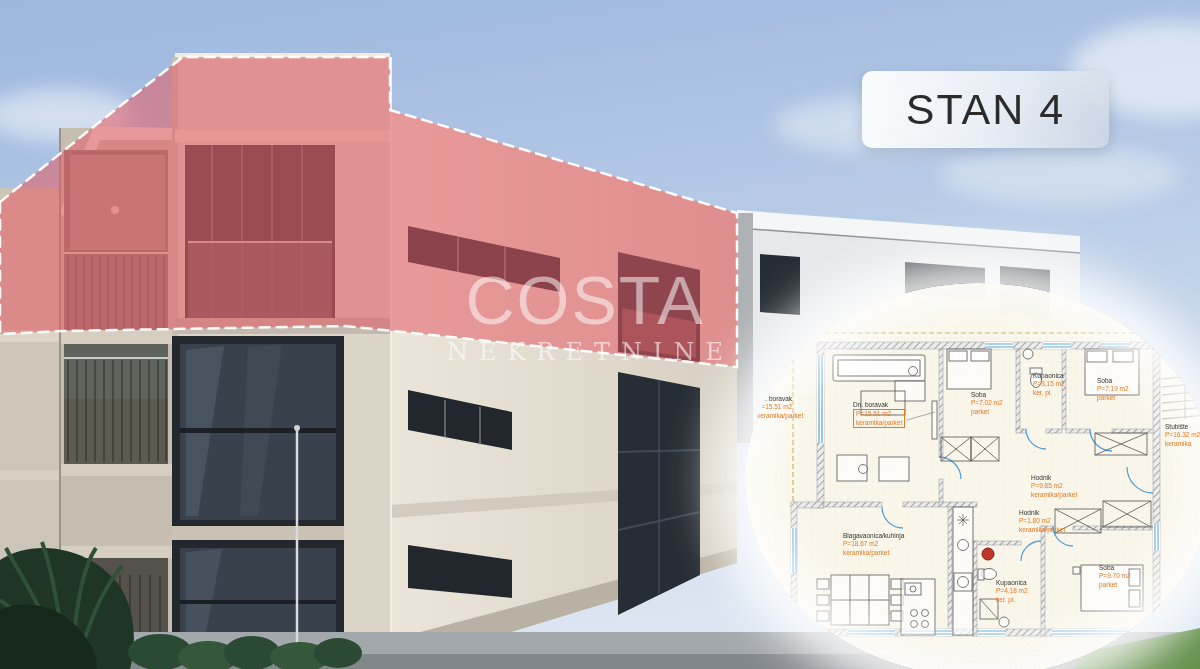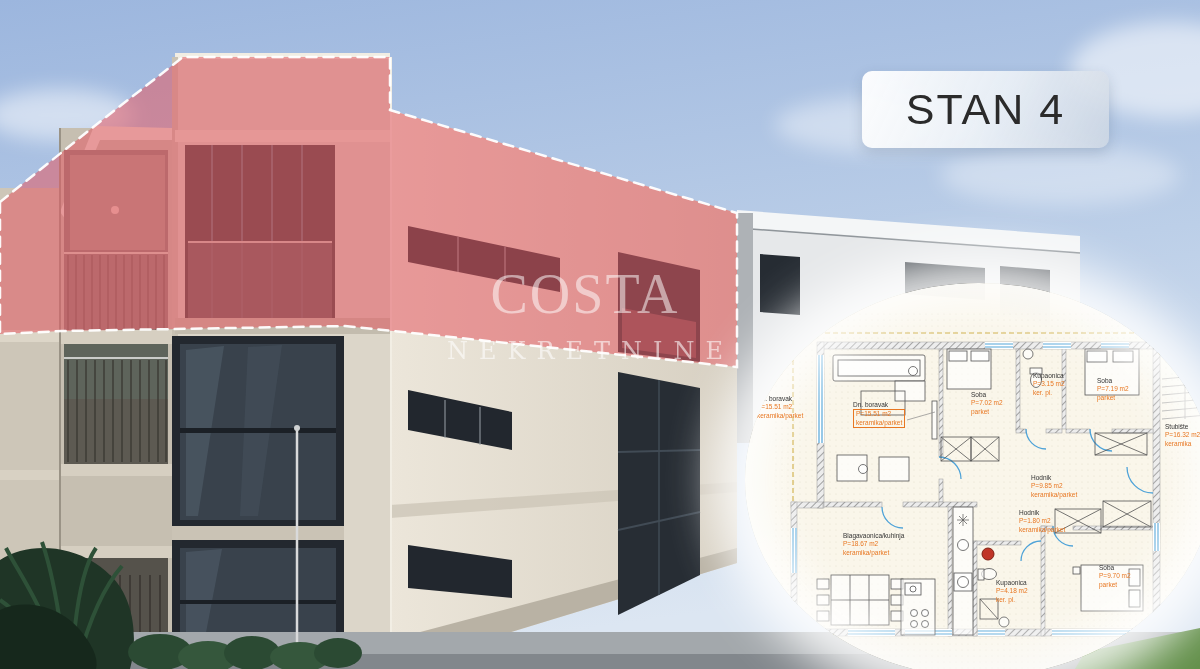--- a/index.html
+++ b/index.html
@@ -2,22 +2,22 @@
 <html><head>
 <meta charset="utf-8">
 <style>
   html,body{margin:0;padding:0;}
   body{width:1200px;height:669px;overflow:hidden;font-family:"Liberation Sans",sans-serif;}
   .scene{position:relative;width:1200px;height:669px;overflow:hidden;background:#cfdeee;}
   .scene svg.bg{position:absolute;left:0;top:0;}
 
   
   .wm{position:absolute;left:418px;top:266px;width:334px;text-align:center;pointer-events:none;}
-  .wm-title{font-family:Liberation Serif, serif;font-size:56px;line-height:1.0;letter-spacing:2px;color:rgba(255,255,255,0.52);}
-  .wm-sub{font-family:"DejaVu Serif",serif;font-size:24px;letter-spacing:11px;padding-left:11px;margin-top:15px;color:rgba(255,255,255,0.58);}
+  .wm-title{font-family:Liberation Sans, sans-serif;font-size:68px;line-height:1.0;letter-spacing:2px;color:rgba(255,255,255,0.52);}
+  .wm-sub{font-family:"DejaVu Serif",serif;font-size:24px;letter-spacing:11px;padding-left:11px;margin-top:4px;color:rgba(255,255,255,0.58);}
 
   
   .badge{position:absolute;left:862px;top:71px;width:247px;height:77px;border-radius:10px;
     background:linear-gradient(115deg,rgba(255,255,255,0.95) 0%,rgba(236,241,246,0.9) 55%,rgba(206,215,227,0.82) 100%);
     box-shadow:0 5px 14px rgba(40,60,90,0.18);display:flex;align-items:center;justify-content:center;}
   .badge span{font-size:43px;letter-spacing:2px;color:#2b2b2b;}
 
   
   .plan{position:absolute;left:745px;top:283px;width:468px;height:394px;border-radius:50%;
     background:radial-gradient(ellipse at center,#faf6ea 0%,#faf6ea 58%,rgba(250,246,234,0.92) 72%,rgba(255,255,255,0.6) 87%,rgba(255,255,255,0.12) 100%);

